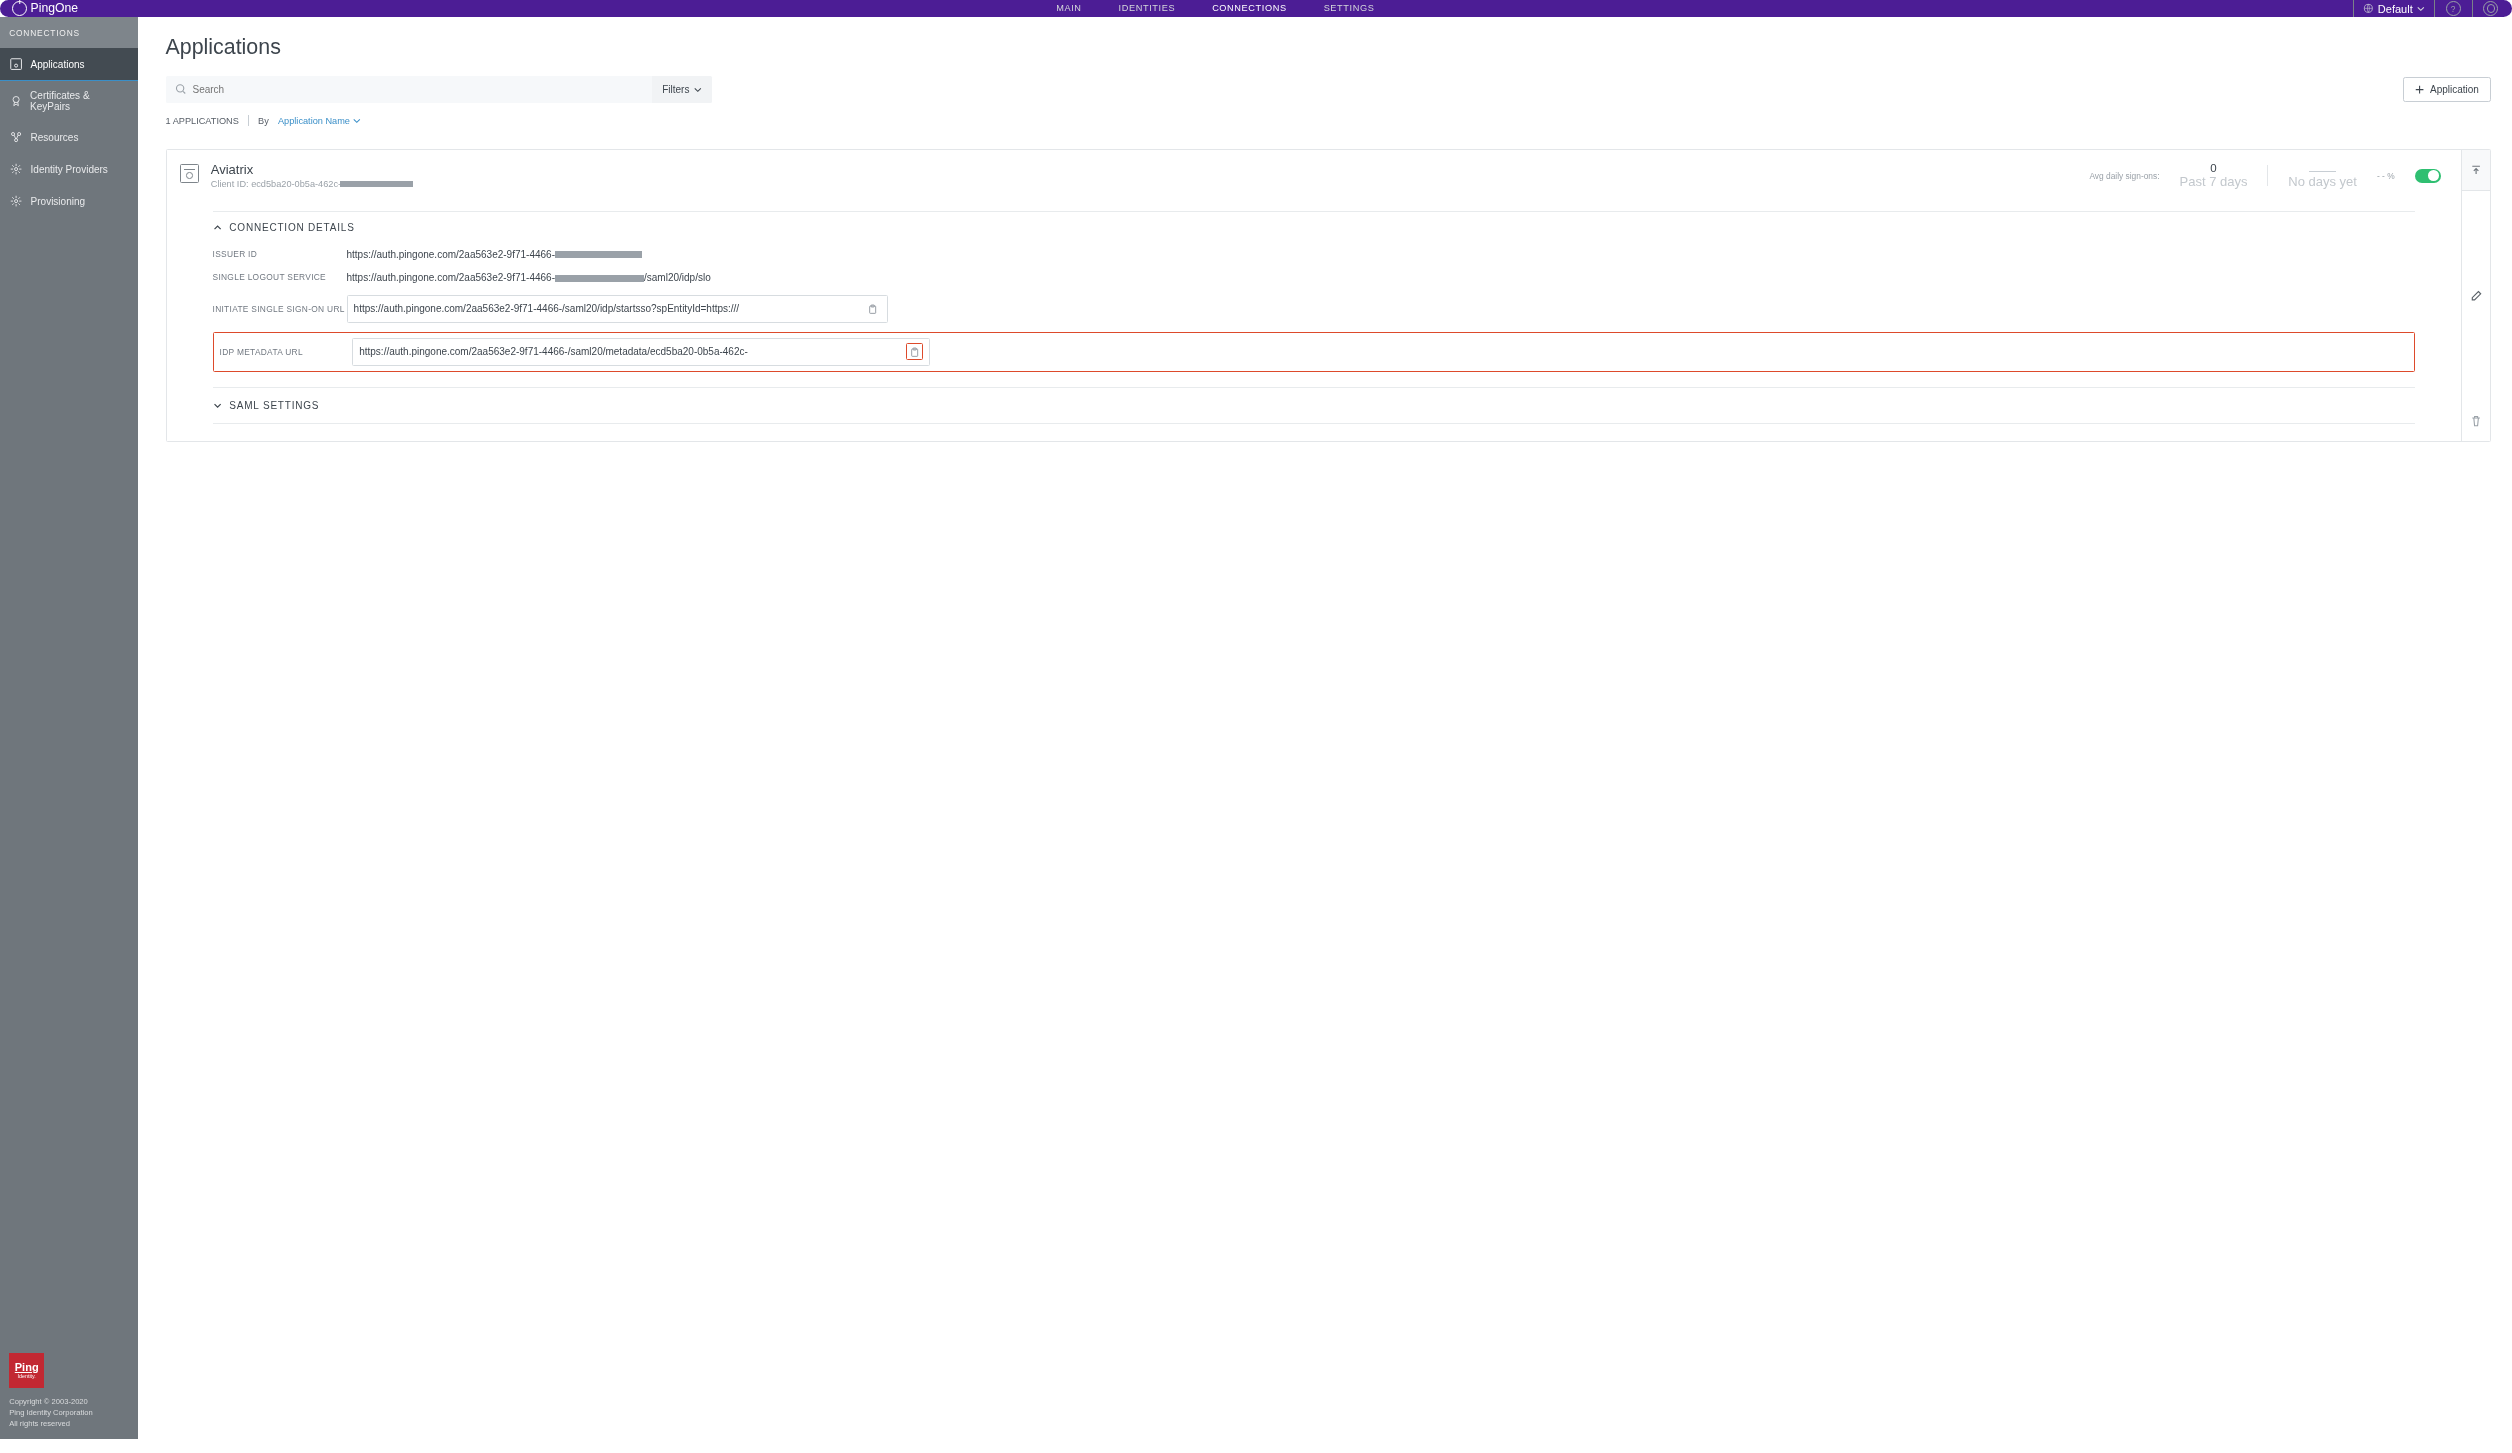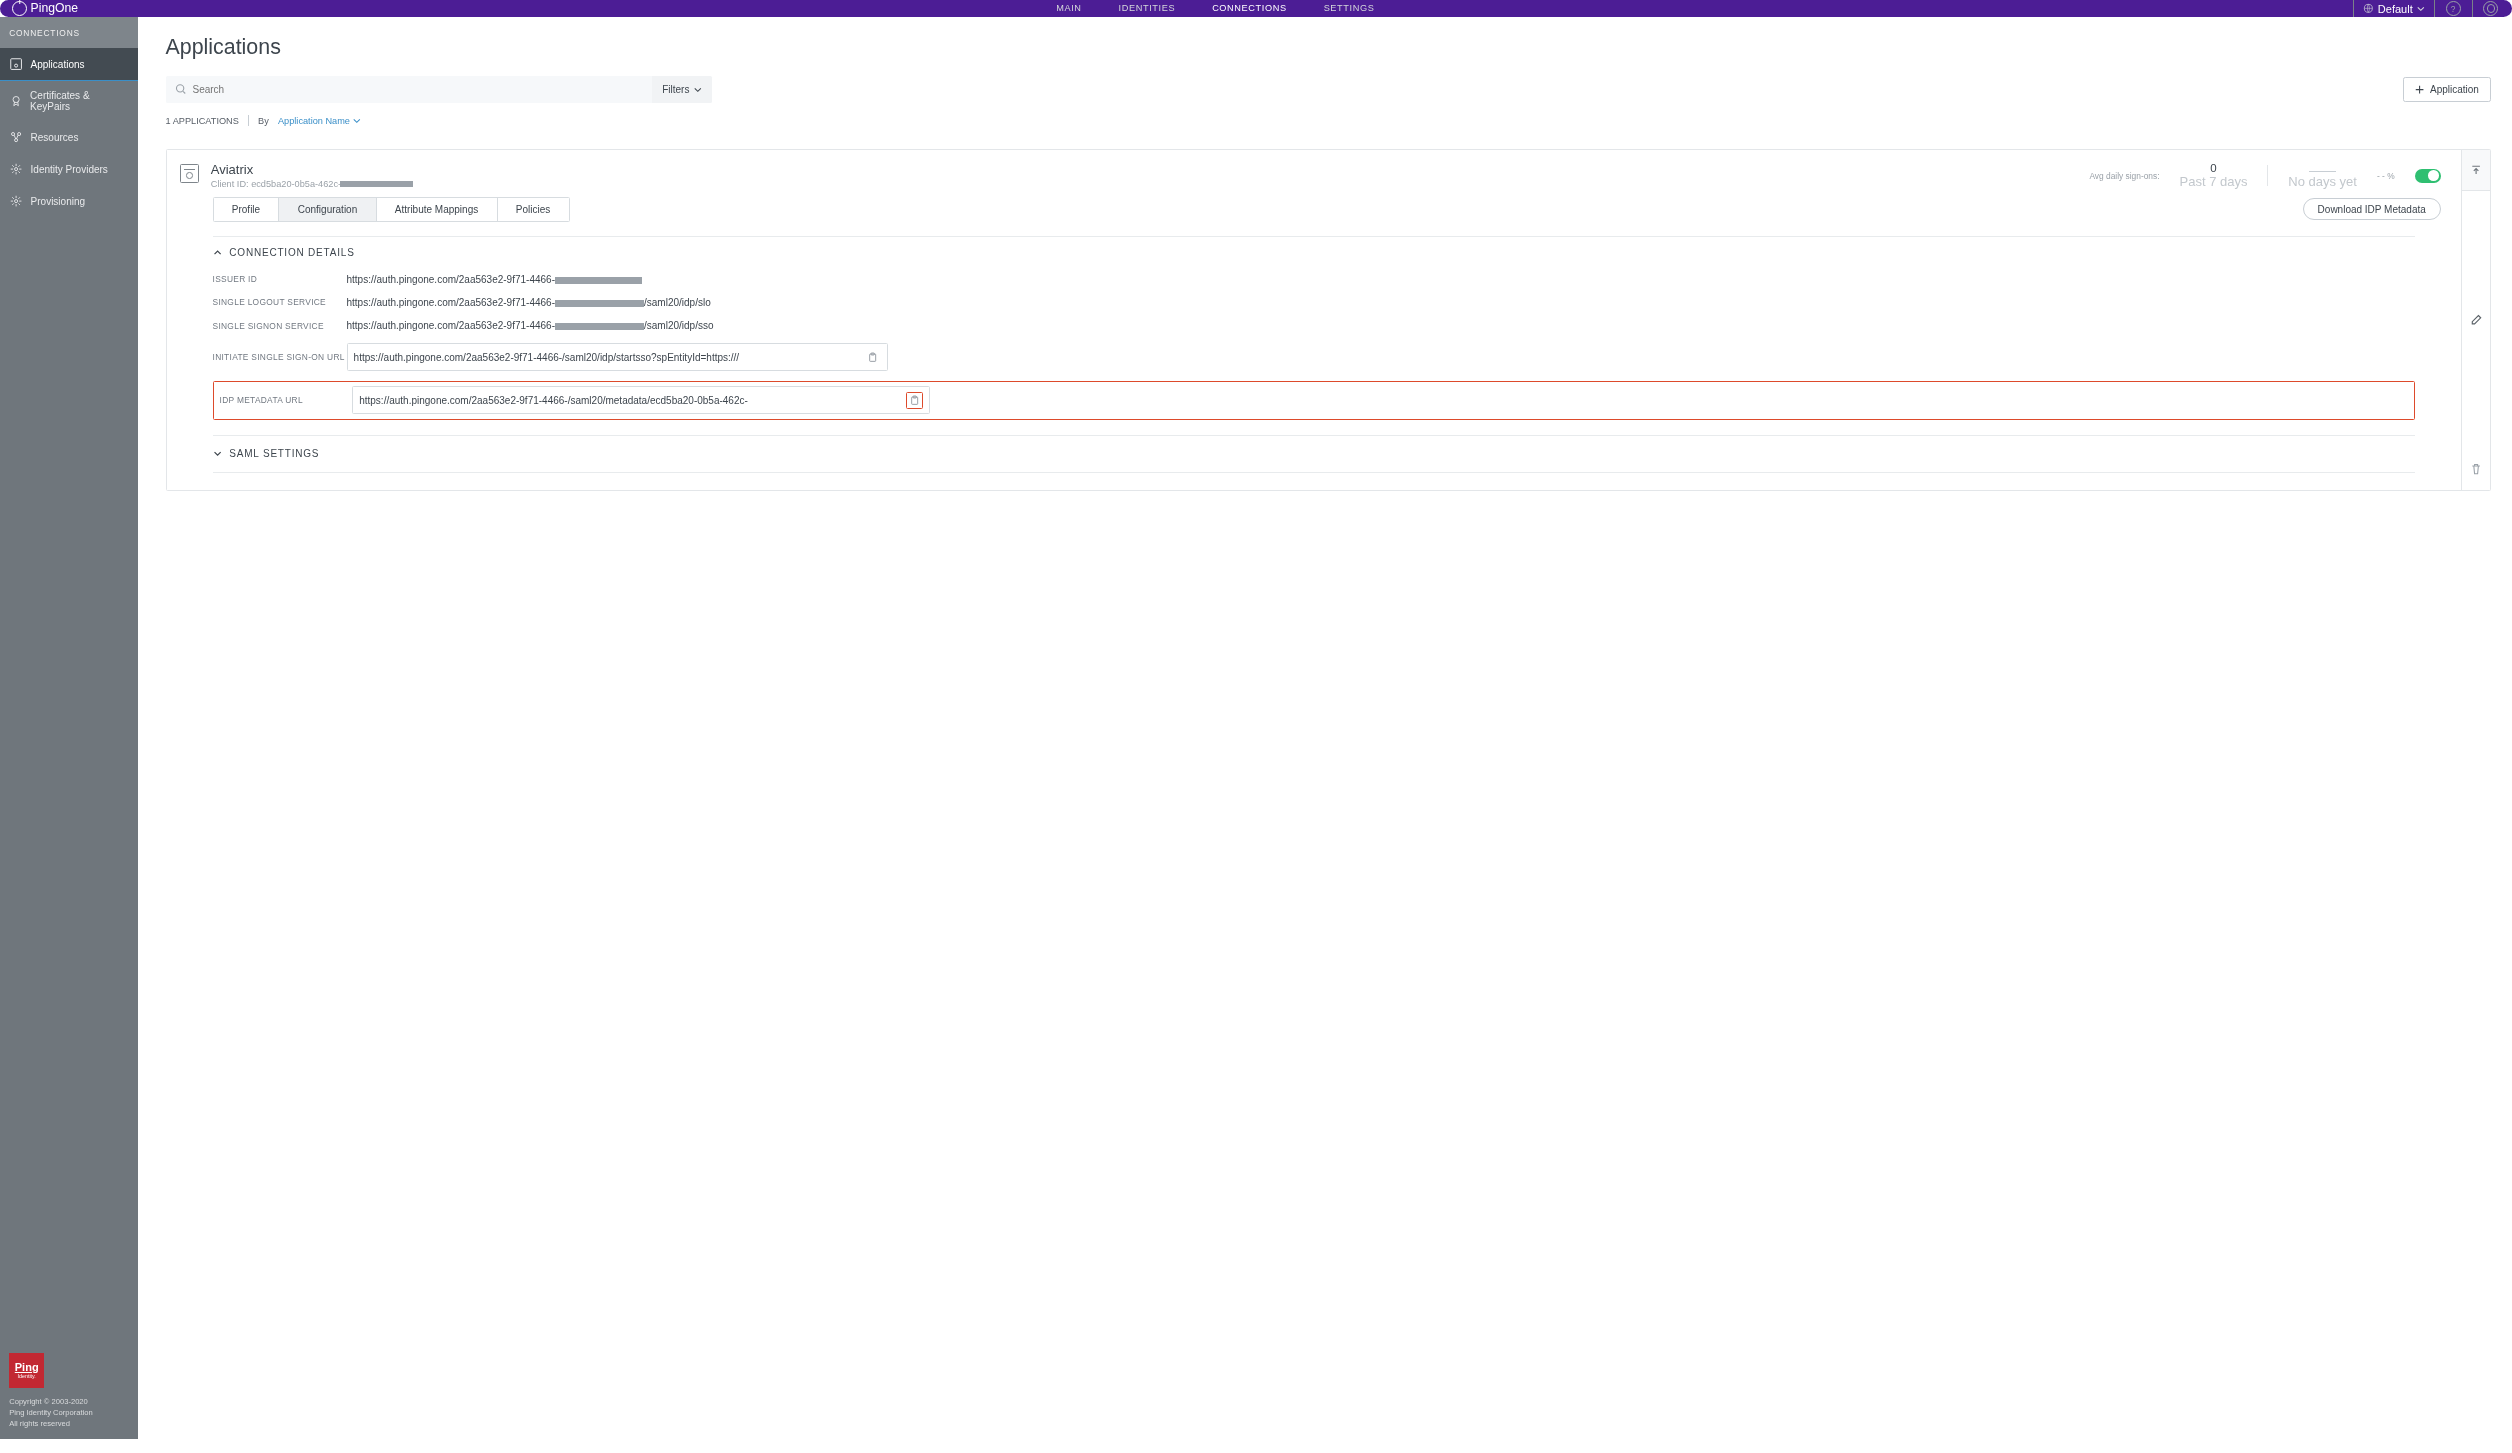--- a/index.html
+++ b/index.html
@@ -422,54 +422,39 @@
               <span class="sparkline"></span>
               <div class="stat-sub">No days yet</div>
             </div>
             <div class="stat-block">
               <div class="stat-label">- - %</div>
             </div>
             <div class="toggle"></div>
           </div>
         </div>
 
-        <div class="tabs-row">
-          <div class="tabs">
-            <div class="tab">Profile</div>
-            <div class="tab active">Configuration</div>
-            <div class="tab">Attribute Mappings</div>
-            <div class="tab">Policies</div>
-          </div>
-          <button class="download-btn">Download IDP Metadata</button>
-        </div>
 
         <div class="section">
           <div class="section-header">
             <svg class="chev up" width="9.2" height="9.2" viewBox="0 0 12 12">
                 <path d="M2 4l4 4 4-4" fill="none" stroke="#3d454d" stroke-width="1.6"></path>
               </svg>
             <span>CONNECTION DETAILS</span>
           </div>
 
           <div class="field-row">
             <div class="field-label">ISSUER ID</div>
             <div class="field-val">
               <span>https://auth.pingone.com/2aa563e2-9f71-4466-</span><span class="redact" style="width:87px"></span>
             </div>
           </div>
           <div class="field-row">
             <div class="field-label">SINGLE LOGOUT SERVICE</div>
             <div class="field-val">
               <span>https://auth.pingone.com/2aa563e2-9f71-4466-</span><span class="redact" style="width:89px"></span><span>/saml20/idp/slo</span>
-            </div>
-          </div>
-          <div class="field-row">
-            <div class="field-label">SINGLE SIGNON SERVICE</div>
-            <div class="field-val">
-              <span>https://auth.pingone.com/2aa563e2-9f71-4466-</span><span class="redact" style="width:89px"></span><span>/saml20/idp/sso</span>
             </div>
           </div>
 
           <div class="field-row">
             <div class="field-label">INITIATE SINGLE SIGN-ON URL</div>
             <div class="inputish">
               <div class="val">
                 <span>https://auth.pingone.com/2aa563e2-9f71-4466-</span><span class="redact" style="width:86px"></span><span>/saml20/idp/startsso?spEntityId=https://</span><span class="redact" style="width:50px"></span><span>/</span>
               </div>
               <div class="copy-btn">

